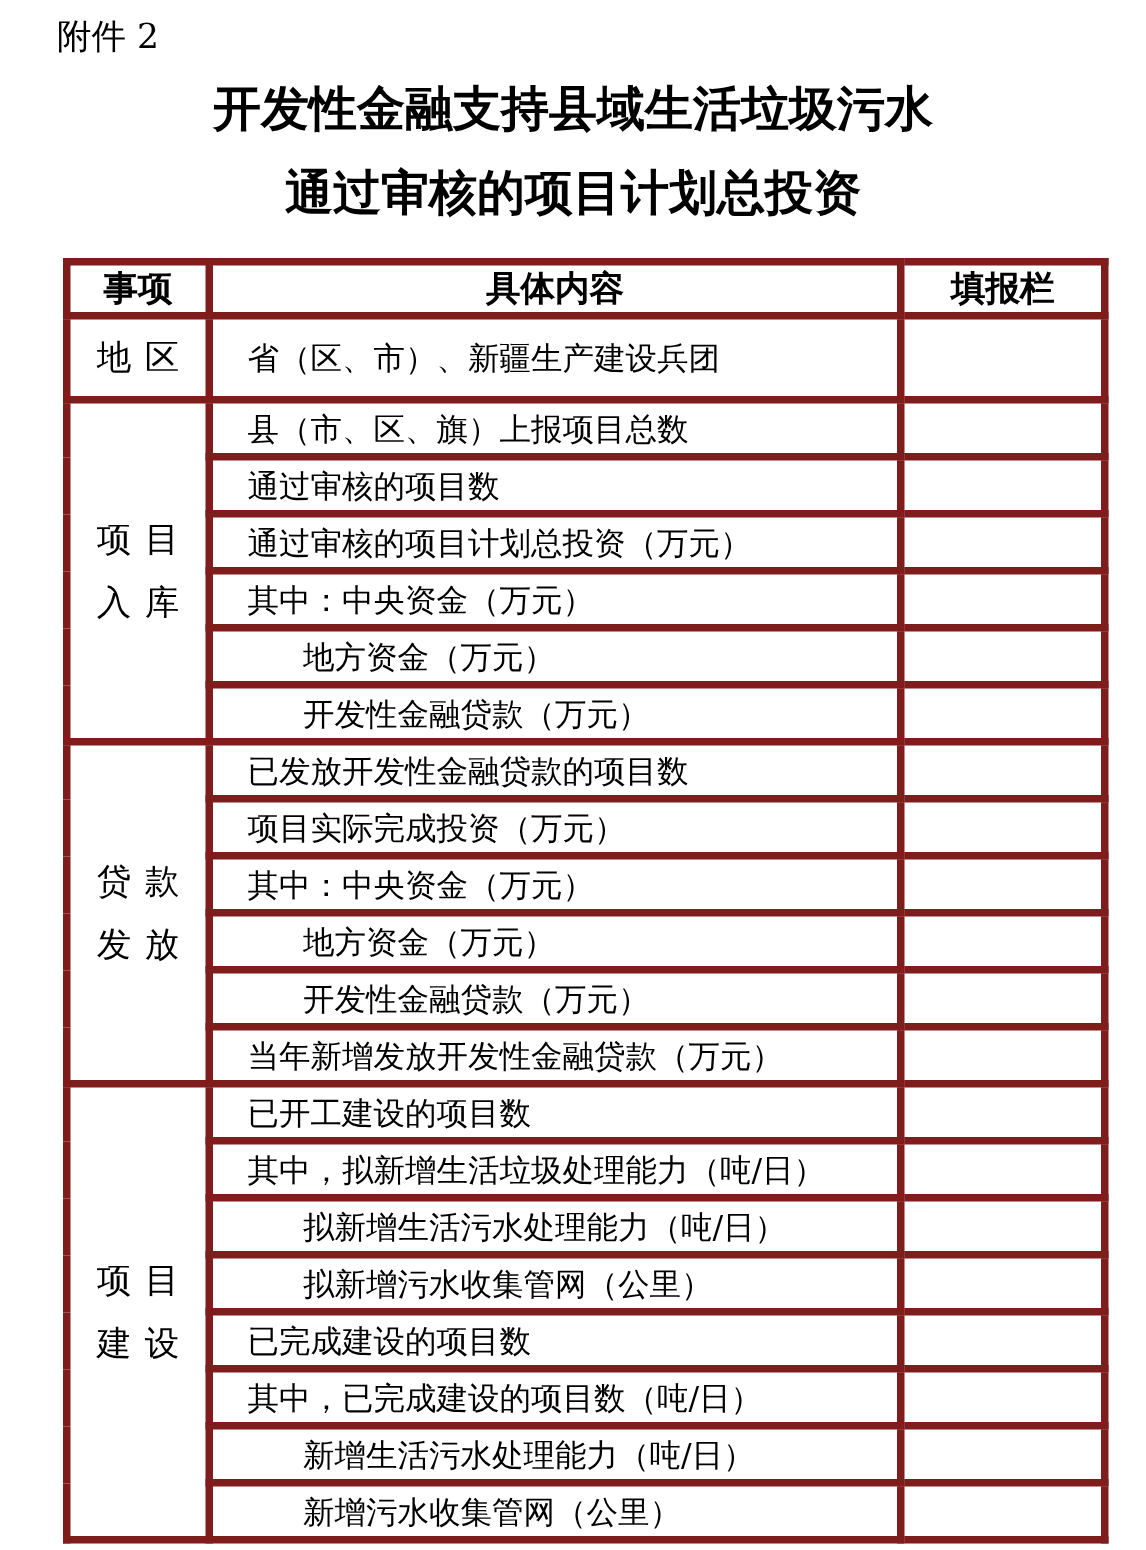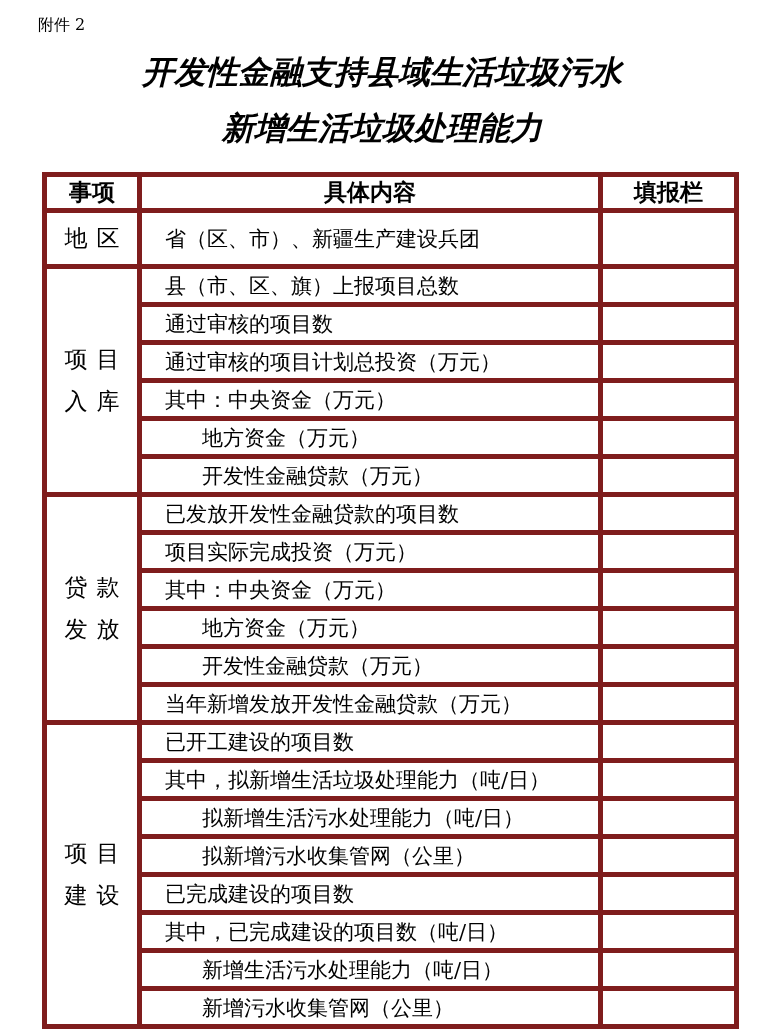--- a/index.html
+++ b/index.html
@@ -11,31 +11,30 @@
   .page {
     position: relative;
     width: 764px;
     height: 1033px;
     background: #ffffff;
     font-family: "DejaVu Serif", "Liberation Serif", serif;
     overflow: hidden;
   }
   .attachment {
     padding: 10px 0 0 38px;
-    font-size: 16px;
+    font-size: 23px;
     line-height: 30px;
   }
   .doc-title {
     margin-top: 4px;
     text-align: center;
     font-family: "DejaVu Sans", "Liberation Sans", sans-serif;
     font-weight: 700;
     font-size: 32px;
     line-height: 56px;
-    font-style: italic;
   }
   table.progress {
     margin: 16px 0 0 42px;
     border-collapse: collapse;
     table-layout: fixed;
     width: 692px;
     border: 2px solid #000000;
   }
   col.c-item    { width: 95px;  }
   col.c-content { width: 461px; }
@@ -79,21 +78,21 @@
 </style>
 </head>
 <body>
 
 <div class="page">
 
   <div class="attachment">附件 2</div>
 
   <div class="doc-title">
     <div>开发性金融支持县域生活垃圾污水</div>
-    <div>新增生活垃圾处理能力</div>
+    <div>通过审核的项目计划总投资</div>
   </div>
 
   <table class="progress">
     <colgroup>
       <col class="c-item">
       <col class="c-content">
       <col class="c-fill">
     </colgroup>
 
     <tbody>

